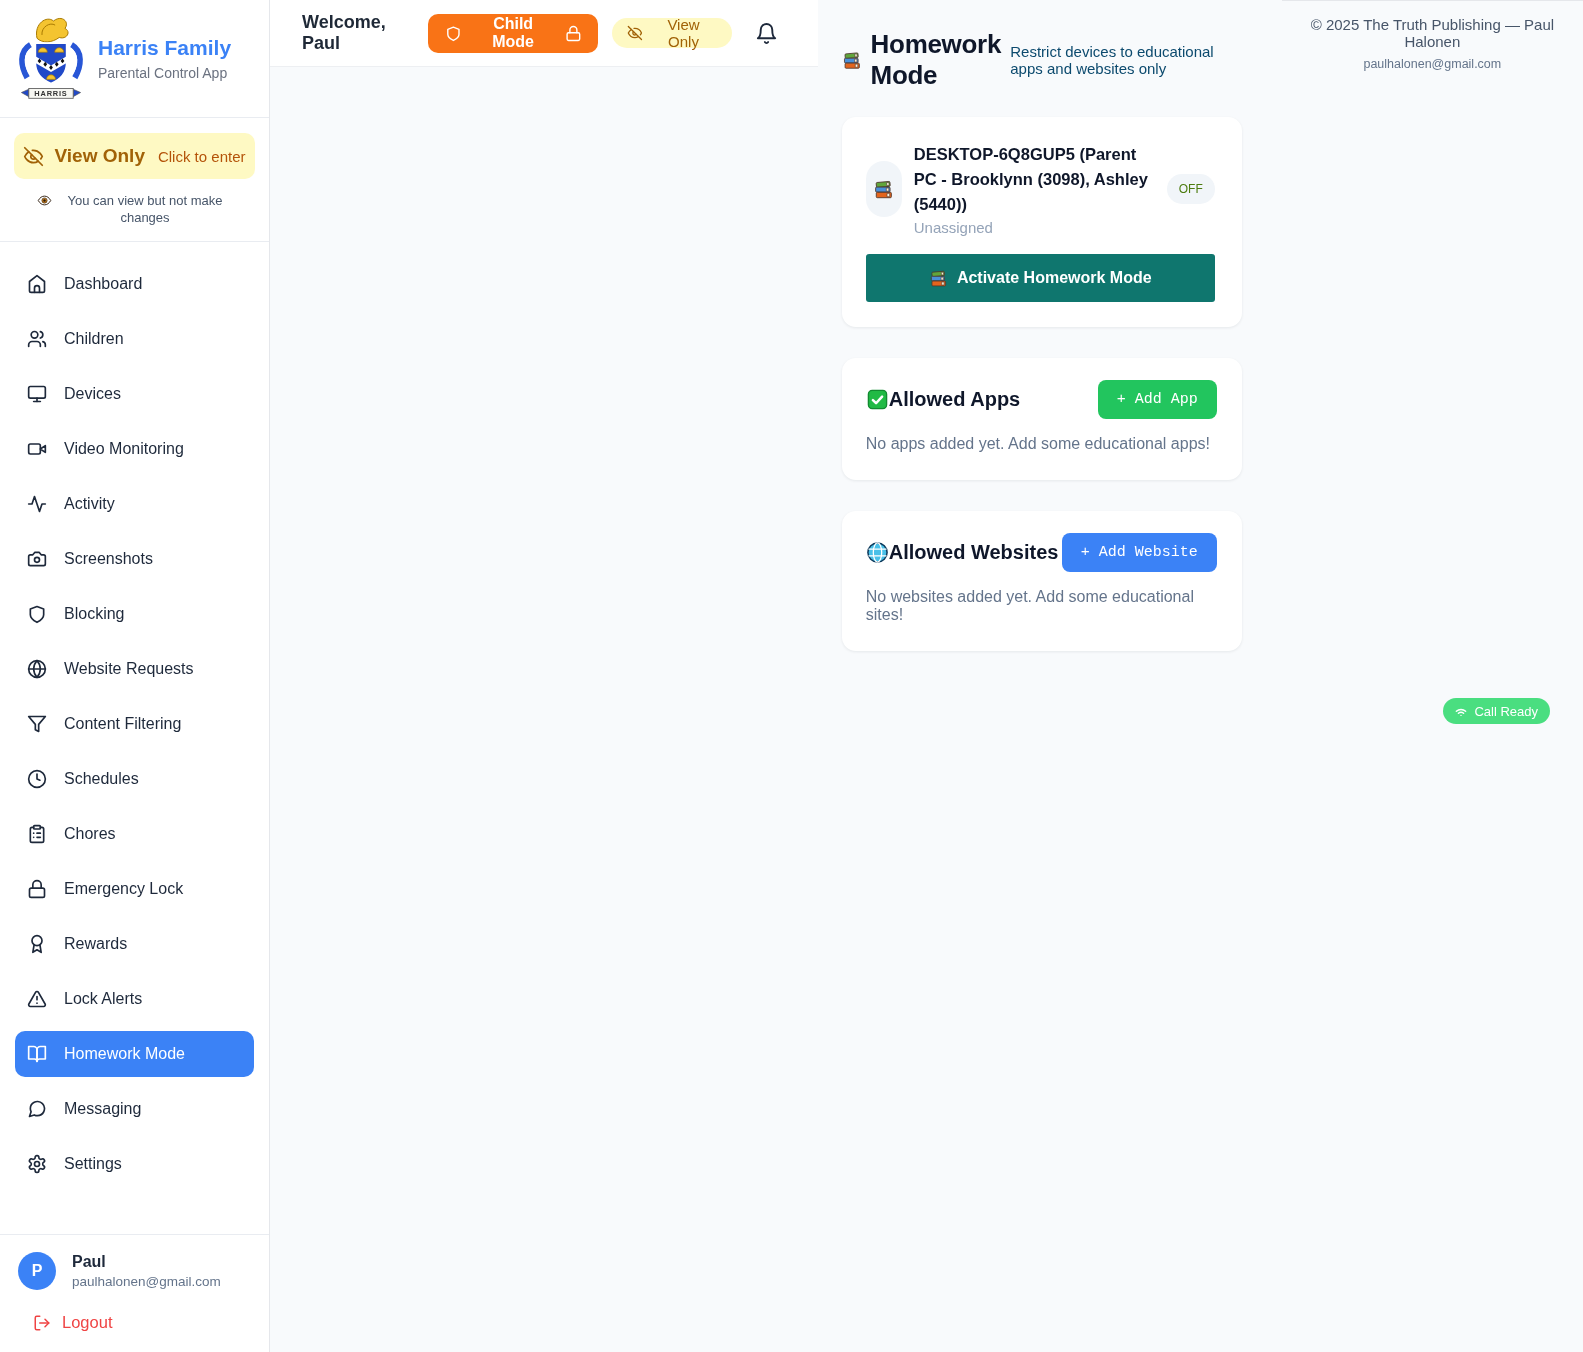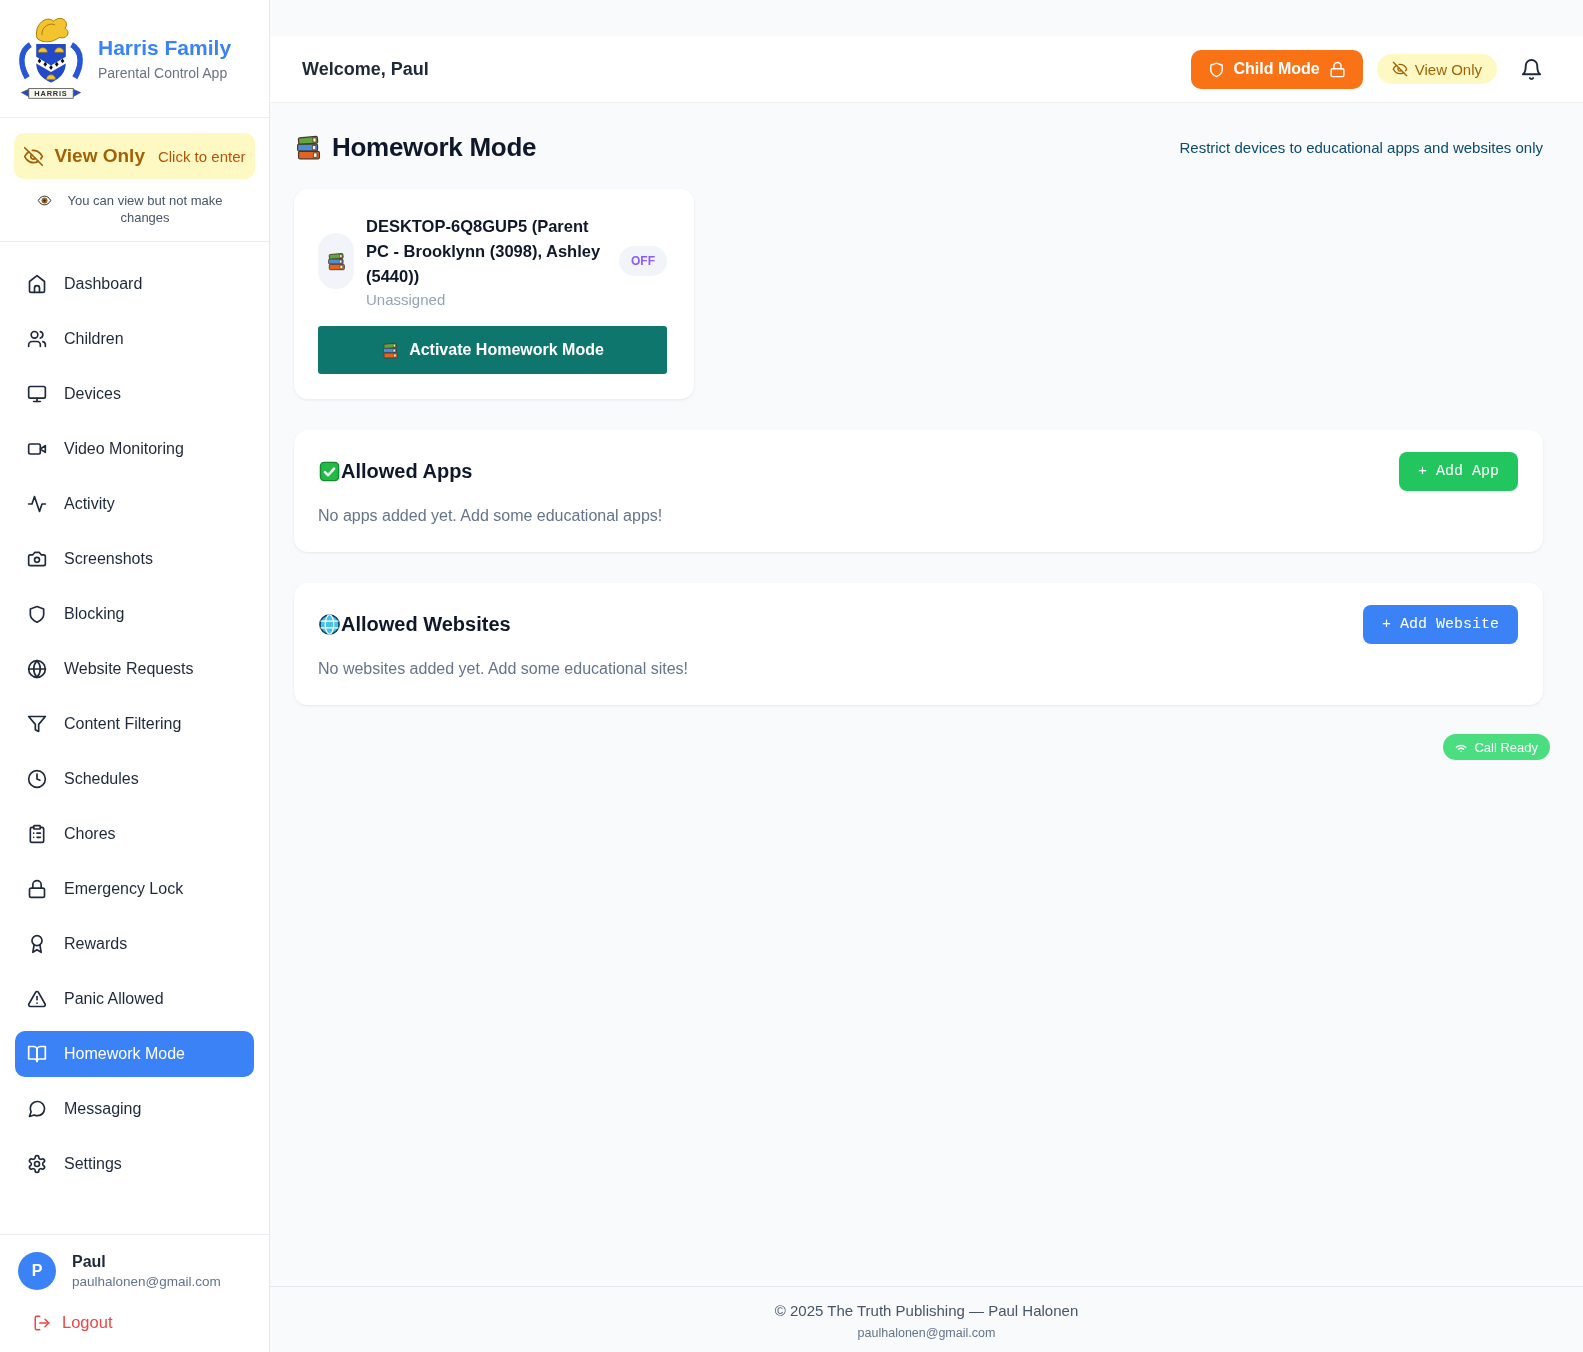--- a/index.html
+++ b/index.html
@@ -31,21 +31,21 @@
 
   .user-sec { border-top: 1px solid #e9ecf1; padding: 17px 18px 20px; }
   .user-row { display: flex; gap: 16px; align-items: center; }
   .avatar { width: 38px; height: 38px; border-radius: 50%; background: #3b82f6; color: #fff; display: flex; align-items: center; justify-content: center; font-size: 16px; font-weight: 600; flex: none; }
   .user-name { font-size: 16px; font-weight: 700; color: #1e293b; }
   .user-email { font-size: 13.5px; color: #64748b; margin-top: 3px; }
   .logout { display: flex; align-items: center; gap: 11px; color: #ef4444; font-size: 16.5px; margin: 23px 0 0 15px; cursor: pointer; background: none; border: none; font-family: inherit; padding: 0; }
   .logout svg { width: 18px; height: 18px; }
 
   
-  .main { flex: 1; display: flex; flex-direction: column; position: relative; min-width: 0; margin-top: 36px; }
+  .main { flex: 1; display: flex; flex-direction: row; position: relative; min-width: 0; }
   .topbar { height: 67px; min-height: 67px; background: #fff; border-bottom: 1px solid #edeff2; display: flex; align-items: center; justify-content: space-between; padding: 0 40px 0 32px; }
   .welcome { font-size: 18px; font-weight: 700; color: #1f2937; }
   .topbar-right { display: flex; align-items: center; gap: 14px; }
   .child-mode-btn { display: flex; align-items: center; gap: 9px; background: #f97316; color: #fff; border: none; border-radius: 10px; height: 39px; padding: 0 17px; font-size: 16px; font-weight: 600; cursor: pointer; font-family: inherit; }
   .child-mode-btn svg { width: 17px; height: 17px; }
   .view-pill { display: flex; align-items: center; gap: 7px; background: #fef9c3; color: #a16207; border-radius: 999px; height: 30px; padding: 0 15px; font-size: 15px; font-weight: 500; cursor: pointer; border: none; font-family: inherit; }
   .view-pill svg { width: 16px; height: 16px; }
   .bell-btn { background: none; border: none; color: #1e293b; margin-left: 9px; cursor: pointer; padding: 0; display: flex; }
   .bell-btn svg { width: 23px; height: 23px; }
 
@@ -55,21 +55,21 @@
   .page-title svg { width: 29px; height: 29px; }
   .page-desc { margin-left: auto; font-size: 15px; color: #0c4a6e; }
 
   .device-card { width: 400px; background: #fff; border-radius: 14px; padding: 25px 27px 25px 24px; box-shadow: 0 1px 3px rgba(15,23,42,.08); }
   .device-row { display: flex; align-items: center; gap: 12px; }
   .device-emoji { width: 36px; height: 56px; min-width: 36px; border-radius: 18px; background: #f1f5f9; display: flex; align-items: center; justify-content: center; }
   .device-emoji svg { width: 21px; height: 21px; }
   .device-info { flex: 1; min-width: 0; }
   .device-name { font-size: 16.5px; font-weight: 700; color: #0f172a; line-height: 1.5; }
   .device-assign { font-size: 15px; color: #94a3b8; margin-top: 3px; }
-  .off-badge { background: #f1f5f9; color: #8b5cf6; font-size: 12px; font-weight: 700; border-radius: 999px; padding: 8px 12px; align-self: center; flex: none; }
+  .off-badge { background: #f1f5f9; color: #4d7c0f; font-size: 12px; font-weight: 400; border-radius: 999px; padding: 8px 12px; align-self: center; flex: none; }
   .activate-btn { margin-top: 18px; width: 100%; height: 48px; background: #0f766e; border: none; border-radius: 3px; color: #fff; font-size: 16px; font-weight: 600; display: flex; align-items: center; justify-content: center; gap: 9px; cursor: pointer; font-family: inherit; }
   .activate-btn svg { width: 19px; height: 19px; }
 
   .section-card { background: #fff; border-radius: 14px; padding: 22px 25px 27px 24px; margin-top: 31px; box-shadow: 0 1px 3px rgba(15,23,42,.08); }
   .section-head { display: flex; align-items: center; justify-content: space-between; }
   .section-title { display: flex; align-items: center; gap: 0; font-size: 20px; font-weight: 700; color: #0f172a; margin: 0; }
   .section-title svg { width: 23px; height: 23px; }
   .add-btn { border: none; border-radius: 8px; color: #fff; font-size: 15px; font-weight: 500; padding: 11px 19px; cursor: pointer; font-family: Liberation Mono, monospace; }
   .add-btn.green { background: #22c55e; }
   .add-btn.blue { background: #3b82f6; }
@@ -304,21 +304,21 @@
     <span class="nav-label">Rewards</span>
   </div>
         <div class="nav-item">
     <span class="nav-icon">
             <svg viewBox="0 0 24 24" fill="none" stroke="currentColor" stroke-width="2" stroke-linecap="round" stroke-linejoin="round">
               <path d="m21.73 18-8-14a2 2 0 0 0-3.48 0l-8 14A2 2 0 0 0 4 21h16a2 2 0 0 0 1.73-3Z"></path>
               <path d="M12 9v4"></path>
               <path d="M12 17h.01"></path>
             </svg>
           </span>
-    <span class="nav-label">Panic Allowed</span>
+    <span class="nav-label">Lock Alerts</span>
   </div>
         <div class="nav-item active">
     <span class="nav-icon">
             <svg viewBox="0 0 24 24" fill="none" stroke="currentColor" stroke-width="2" stroke-linecap="round" stroke-linejoin="round">
               <path d="M2 3h6a4 4 0 0 1 4 4v14a3 3 0 0 0-3-3H2z"></path>
               <path d="M22 3h-6a4 4 0 0 0-4 4v14a3 3 0 0 1 3-3h7z"></path>
             </svg>
           </span>
     <span class="nav-label">Homework Mode</span>
   </div>

